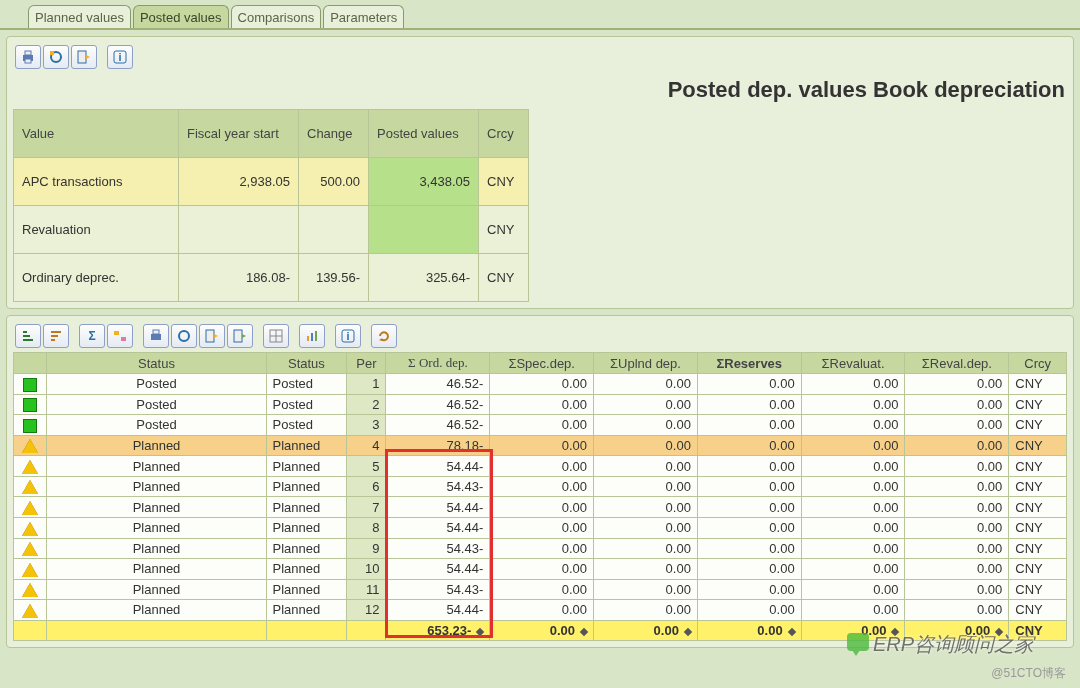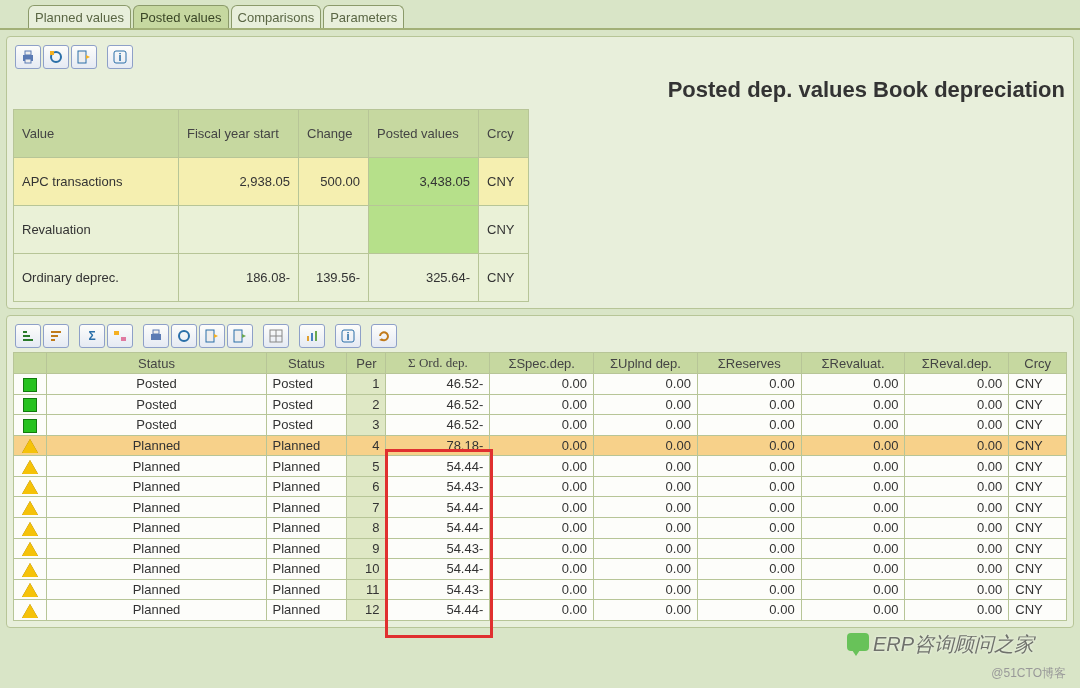--- a/index.html
+++ b/index.html
@@ -221,21 +221,21 @@
   <table class="dep">
     <tbody>
         <tr id="dep-head">
           <th style="width: 24px;"></th>
           <th style="width: 190px;">Status</th>
           <th style="width: 70px;">Status</th>
           <th style="width: 34px;">Per</th>
           <th style="width: 90px; font-family: Liberation Serif, serif;">Σ  Ord. dep.</th>
           <th style="width: 90px;">ΣSpec.dep.</th>
           <th style="width: 90px;">ΣUplnd dep.</th>
-          <th style="width: 90px;">ΣReserves</th>
+          <th style="width: 90px; font-weight: bold;">ΣReserves</th>
           <th style="width: 90px;">ΣRevaluat.</th>
           <th style="width: 90px;">ΣReval.dep.</th>
           <th style="width: 50px;">Crcy</th>
         </tr>
     </tbody>
       <tbody id="dep-body">
         <tr>
           <td class="iconcell"><span class="ic ic-sq"></span></td>
           <td class="stcol">Posted</td>
           <td class="stcol2">Posted</td>
@@ -384,20 +384,33 @@
           <td class="stcol2">Planned</td>
           <td class="per">12</td>
           <td class="num">54.44-</td>
           <td class="num">0.00</td>
           <td class="num">0.00</td>
           <td class="num">0.00</td>
           <td class="num">0.00</td>
           <td class="num">0.00</td>
           <td>CNY</td>
         </tr>
+        <tr class="total">
+          <td></td>
+          <td></td>
+          <td></td>
+          <td></td>
+          <td class="num">653.23-<span class="diamond"></span></td>
+          <td class="num">0.00<span class="diamond"></span></td>
+          <td class="num">0.00<span class="diamond"></span></td>
+          <td class="num">0.00<span class="diamond"></span></td>
+          <td class="num">0.00<span class="diamond"></span></td>
+          <td class="num">0.00<span class="diamond"></span></td>
+          <td>CNY</td>
+        </tr>
       </tbody>
   </table>
 
   <div class="redbox" id="redbox" style="left: 377.984px; top: 132.625px; width: 107.797px; height: 189.062px;"></div>
 </div>
 
 <div class="wm2"><span class="bub"></span><span>ERP咨询顾问之家</span></div>
 <div class="watermark">@51CTO博客</div>
 
 </body></html>

